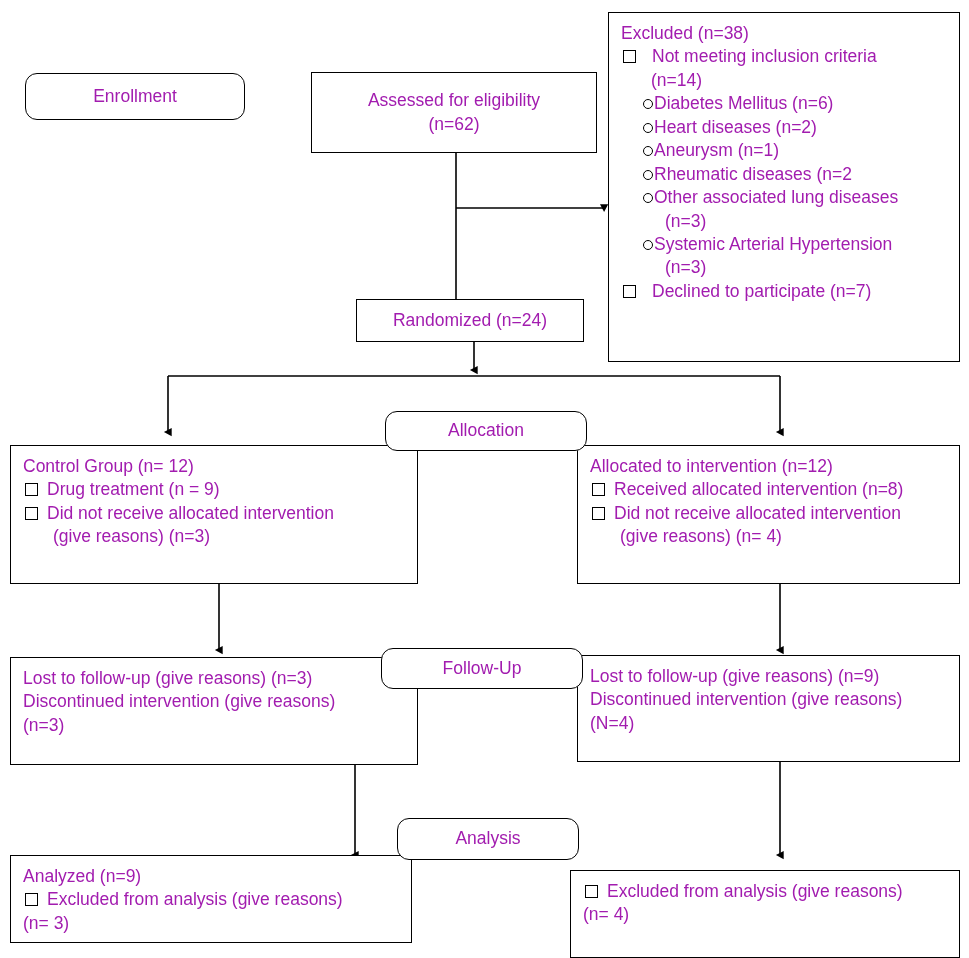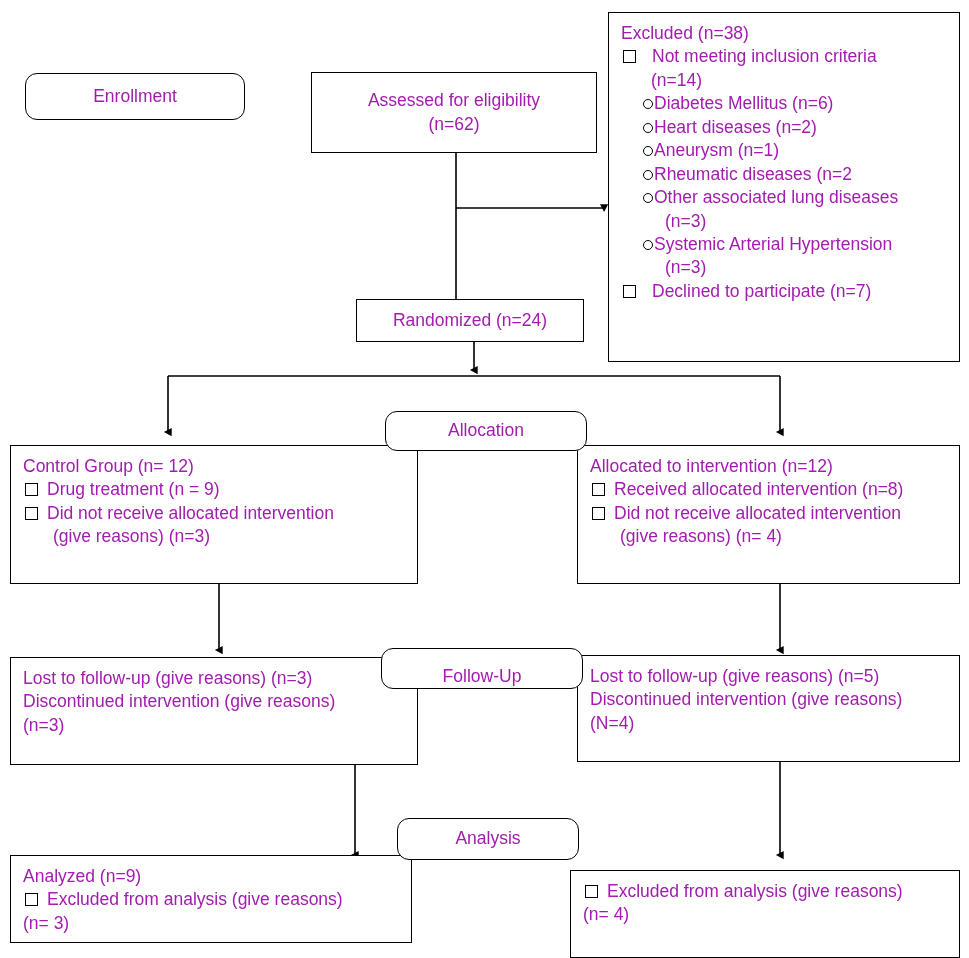--- a/index.html
+++ b/index.html
@@ -205,32 +205,32 @@
       <span class="sq"></span>
       <span class="bullet-text">Received allocated intervention (n=8)</span>
     </div>
     <div class="bullet-row">
       <span class="sq"></span>
       <span class="bullet-text">Did not receive allocated intervention</span>
     </div>
     <div class="line indent2">(give reasons) (n= 4)</div>
   </div>
 
-  <div class="node stage" style="left:381px; top:648px; width:202px; height:41px;align-items:flex-end;">
+  <div class="node stage" style="left:381px; top:648px; width:202px; height:41px;">
     <span>Follow-Up</span>
   </div>
 
   <div class="node boxed pad" style="left:10px; top:657px; width:408px; height:108px;">
     <span class="line">Lost to follow-up (give reasons) (n=3)</span>
     <span class="line">Discontinued intervention (give reasons)</span>
     <span class="line">(n=3)</span>
   </div>
 
   <div class="node boxed pad" style="left:577px; top:655px; width:383px; height:107px;">
-    <span class="line">Lost to follow-up (give reasons) (n=5)</span>
+    <span class="line">Lost to follow-up (give reasons) (n=9)</span>
     <span class="line">Discontinued intervention (give reasons)</span>
     <span class="line">(N=4)</span>
   </div>
 
   <div class="node stage" style="left:397px; top:818px; width:182px; height:42px;">
     <span>Analysis</span>
   </div>
 
   <div class="node boxed pad" style="left:10px; top:855px; width:402px; height:88px;">
     <span class="line">Analyzed (n=9)</span>

